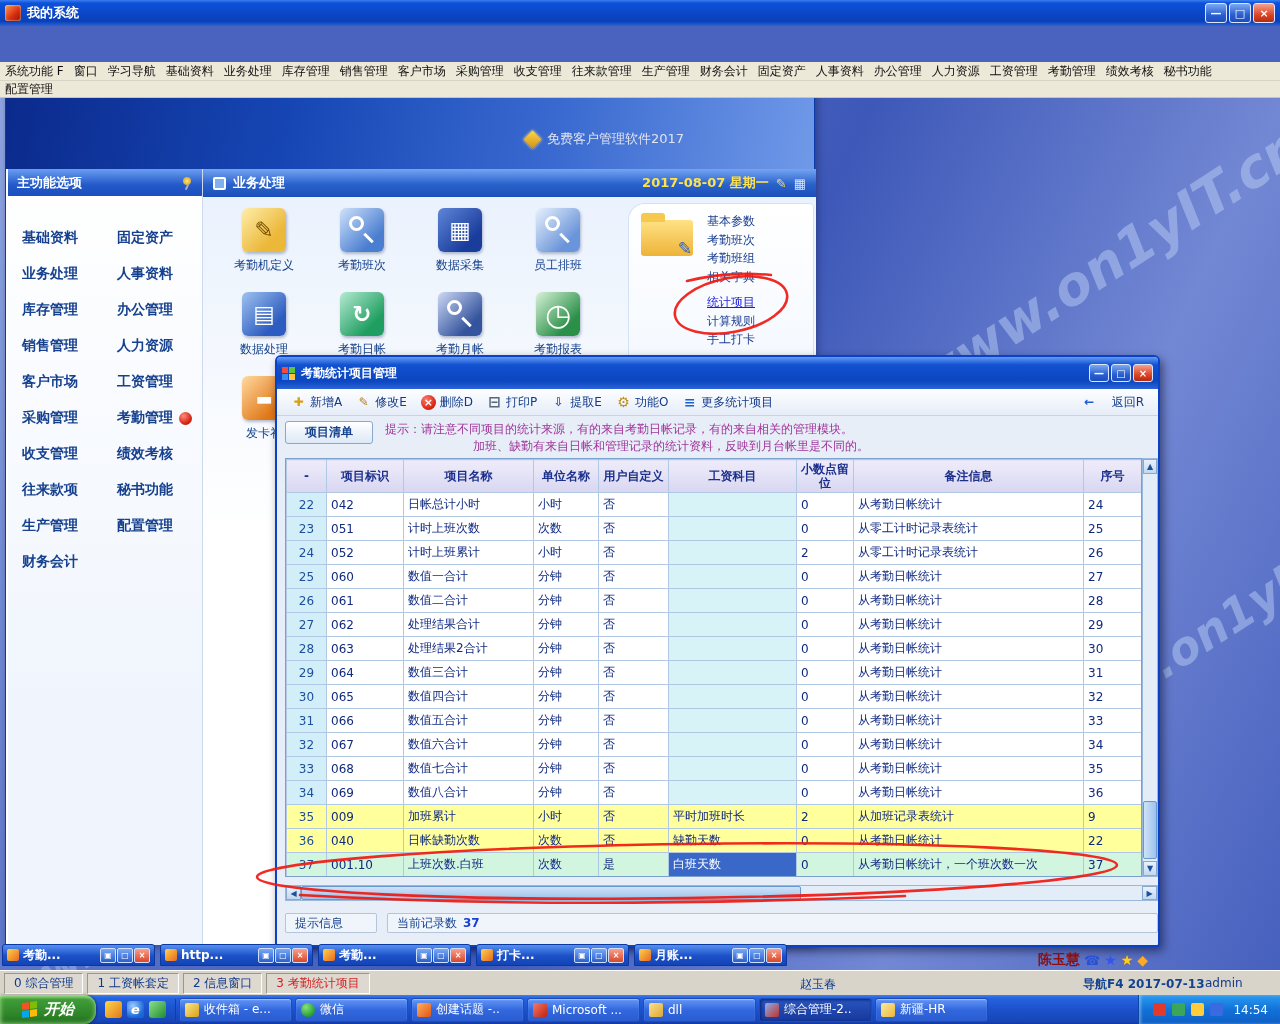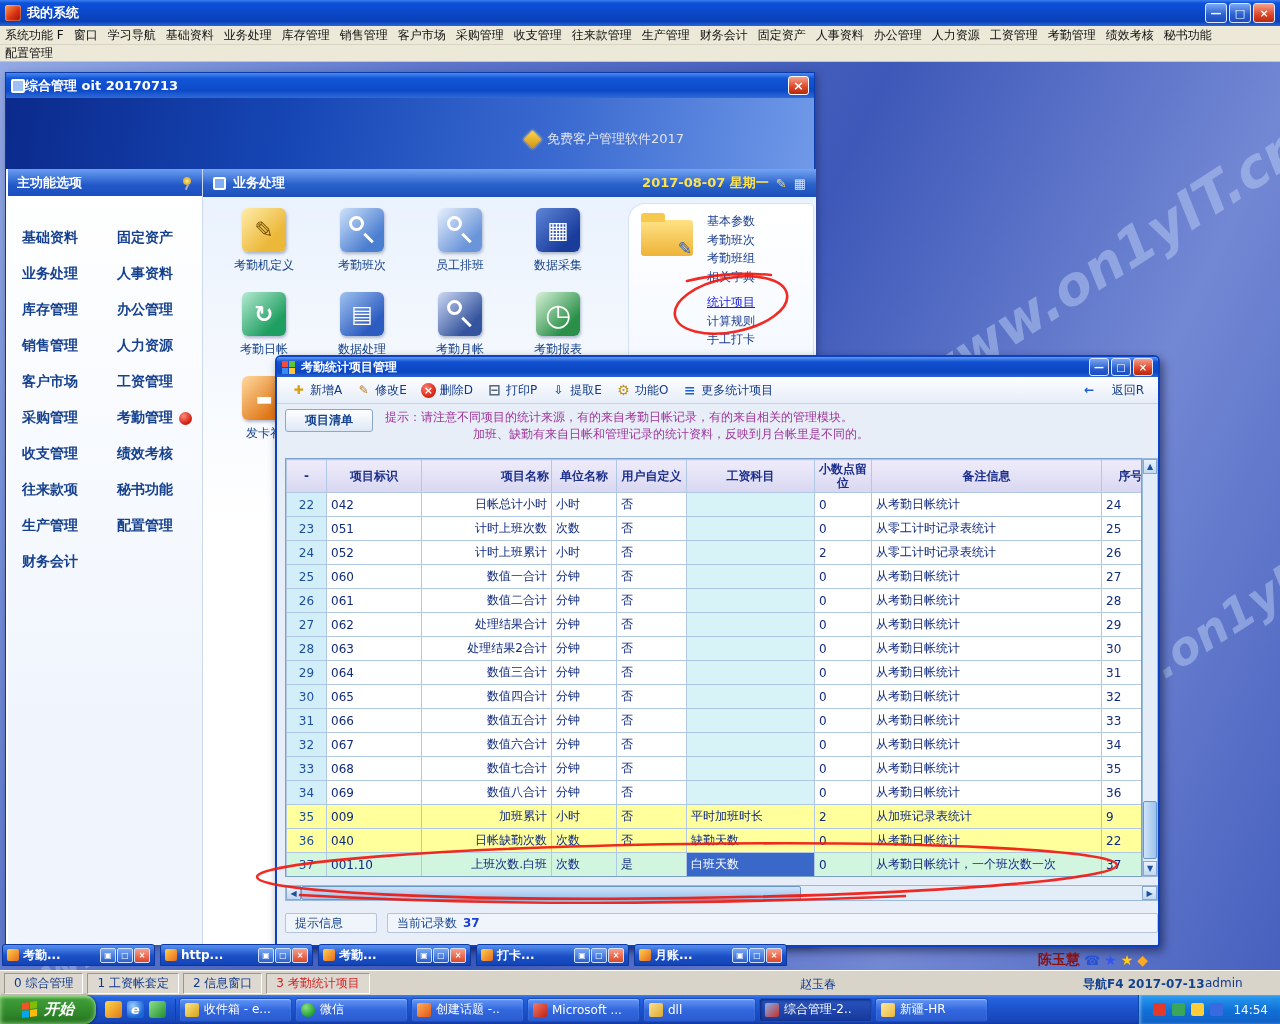--- a/index.html
+++ b/index.html
@@ -11,21 +11,21 @@
 .titlebar{position:absolute;left:0;top:0;width:1280px;height:26px;z-index:30;
  background:linear-gradient(180deg,#3d7df0 0%,#0b52da 12%,#0b47c8 50%,#0940b8 82%,#2a66d8 100%);
  display:flex;align-items:center;gap:6px;color:#fff;font-weight:bold;font-size:13px;padding:0 5px;}
 .app-ico{width:16px;height:16px;border-radius:3px;background:linear-gradient(135deg,#ff9b4a,#d62d12 60%,#8c1404);box-shadow:inset 0 0 2px #ffd;}
 .winbtns{margin-left:auto;display:flex;gap:2px;}
 .wbtn{width:22px;height:20px;border:1px solid #dce6ff;border-radius:3px;color:#fff;font-size:11px;font-weight:bold;
  display:flex;align-items:center;justify-content:center;background:linear-gradient(180deg,#79a8f2,#2a5fd0 60%,#1b4cc0);}
 .wbtn.close{background:linear-gradient(180deg,#f6a08c,#dd4527 60%,#b52a10);}
 
 
-.menubar{position:absolute;left:0;width:1280px;background:#ECE9D8;display:flex;align-items:center;color:#101010;z-index:30;}
+.menubar{position:absolute;left:0;width:1280px;background:#ECE9D8;display:flex;align-items:center;color:#101010;z-index:30;margin-top:36px;}
 .menubar.r1{top:26px;height:19px;border-bottom:1px solid #d8d5c6;}
 .menubar.r2{top:45px;height:17px;border-bottom:1px solid #c9c6b6;}
 .menu-item{padding:0 5px;white-space:nowrap;}
 
 
 .desktop{position:absolute;left:0;top:62px;width:1280px;height:933px;overflow:hidden;
  background:linear-gradient(115deg,#93aae6 0%,#5e77cc 25%,#3d58b8 52%,#7388d4 76%,#455fbd 100%);}
 .wm{position:absolute;color:#b9cdf4;opacity:.5;font-weight:bold;font-style:italic;white-space:nowrap;pointer-events:none;}
 .wm1{left:880px;top:170px;font-size:54px;transform:rotate(-33deg);}
 .wm2{left:1020px;top:540px;font-size:46px;transform:rotate(-33deg);}
@@ -92,21 +92,21 @@
 .folder{position:absolute;left:12px;top:16px;width:52px;height:36px;border-radius:3px;background:linear-gradient(180deg,#ffe285,#eeb338);}
 .folder::before{content:"";position:absolute;top:-7px;left:0;width:24px;height:9px;border-radius:3px 3px 0 0;background:#f6c84e;}
 .folder::after{content:"✎";position:absolute;right:1px;bottom:-2px;color:#2a62cc;font-size:17px;}
 .rlinks{position:absolute;left:78px;top:8px;display:flex;flex-direction:column;}
 .rlink{font-size:12px;color:#1c3f8e;line-height:18.5px;white-space:nowrap;}
 .rlink:nth-of-type(5){color:#1d1dd8;text-decoration:underline;margin-top:7px;}
 
 
 .dialog{position:absolute;left:275px;top:293px;width:885px;height:592px;z-index:5;
  border:2px solid #0842c8;border-radius:6px 6px 3px 3px;background:#E7EEF8;box-shadow:3px 4px 10px rgba(0,0,25,.5);}
-.dlg-title{height:20px;border-radius:4px 4px 0 0;display:flex;align-items:center;gap:6px;color:#fff;font-weight:bold;font-size:12px;padding:0 5px;
+.dlg-title{height:32px;border-radius:4px 4px 0 0;display:flex;align-items:center;gap:6px;color:#fff;font-weight:bold;font-size:12px;padding:0 5px;
  background:linear-gradient(180deg,#639bf4 0%,#1150d0 25%,#0c46c0 75%,#2a64d8 100%);}
 .dlg-ico{width:13px;height:13px;display:grid;grid-template-columns:6px 6px;grid-template-rows:6px 6px;gap:1px;}
 .dlg-ico i:nth-child(1){background:#f24d3a;}.dlg-ico i:nth-child(2){background:#62c33a;}
 .dlg-ico i:nth-child(3){background:#3a8af2;}.dlg-ico i:nth-child(4){background:#ffc63a;}
 .dlg-btns{margin-left:auto;display:flex;gap:2px;}
 .dbtn{width:20px;height:18px;border:1px solid #dce6ff;border-radius:3px;color:#fff;font-size:10px;font-weight:bold;display:flex;align-items:center;justify-content:center;background:linear-gradient(180deg,#79a8f2,#2a5fd0 60%,#1b4cc0);}
 .dbtn.close{background:linear-gradient(180deg,#f6a08c,#dd4527 60%,#b52a10);}
 .dlg-toolbar{height:27px;display:flex;align-items:center;padding:0 8px;gap:2px;font-size:12px;color:#123a8a;
  background:linear-gradient(180deg,#fdfeff,#e6edf8);border-bottom:1px solid #c6d3e8;}
 .tb-btn{display:flex;align-items:center;gap:4px;padding:2px 6px;white-space:nowrap;}
@@ -126,21 +126,21 @@
  display:flex;align-items:center;justify-content:center;font-weight:bold;color:#14428e;font-size:12px;}
 .hints{font-size:12px;color:#a0359a;line-height:17px;white-space:nowrap;}
 .hints .h2{padding-left:88px;}
 
 .tbl-wrap{position:absolute;left:8px;top:101px;width:857px;height:419px;border:1px solid #7aa0cc;background:#fff;overflow:hidden;}
 table{border-collapse:collapse;table-layout:fixed;width:855px;font-size:12px;}
 th,td{border:1px solid #b0c8e4;overflow:hidden;white-space:nowrap;padding:0 4px;}
 th{background:linear-gradient(180deg,#eeecfa,#d9d7f1);color:#1c2f8c;font-weight:bold;height:33px;white-space:normal;line-height:14px;padding:0 2px;}
 td{height:24px;color:#102a80;background:#fff;}
 td.c0{background:#d2eef8;text-align:center;color:#1c4f9c;}
-.c0{width:40px;}.c1{width:95px;}.c2{width:130px;text-align:right;}.c3{width:65px;}.c4{width:70px;}.c5{width:128px;}.c6{width:57px;}.c7{width:230px;}.c8{width:58px;}
+.c0{width:40px;}.c1{width:77px;}.c2{width:130px;}.c3{width:65px;}.c4{width:70px;}.c5{width:128px;}.c6{width:57px;}.c7{width:230px;}.c8{width:58px;}
 tr[data-style=""] td.c5:empty{background:#d8f3f7;}
 tr[data-style="yellow"] td{background:#ffff9c;}
 tr[data-style="green"] td{background:#d2f5df;}
 td[data-sel="selected"]{background:#3a68c8 !important;color:#fff !important;}
 
 .vscroll{position:absolute;left:865px;top:101px;width:16px;height:419px;background:#e2edf8;border:1px solid #9ab8da;display:flex;flex-direction:column;align-items:center;}
 .sarrow{width:14px;height:15px;background:linear-gradient(180deg,#eaf2fc,#c2d8f0);border:1px solid #88a8d0;color:#1c4f9c;font-size:8px;display:flex;align-items:center;justify-content:center;flex:none;}
 .vthumb{width:14px;height:58px;background:linear-gradient(90deg,#cfe2f8,#9cc2ec);border:1px solid #6898d0;border-radius:2px;margin-top:auto;margin-bottom:2px;}
 .hscroll{position:absolute;left:8px;top:528px;width:873px;height:16px;background:#e2edf8;border:1px solid #9ab8da;display:flex;align-items:center;}
 .hscroll .sarrow{width:15px;height:14px;}
@@ -323,39 +323,39 @@
             </div>
 
             <div class="tile">
               <div class="ic" data-ic="mag-doc">
                 <span class="mg"></span>
               </div>
               <div class="tile-label">考勤班次</div>
             </div>
 
             <div class="tile">
+              <div class="ic" data-ic="grid-blue"></div>
+              <div class="tile-label">数据采集</div>
+            </div>
+
+            <div class="tile">
               <div class="ic" data-ic="mag">
                 <span class="mg"></span>
               </div>
               <div class="tile-label">员工排班</div>
             </div>
 
             <div class="tile">
-              <div class="ic" data-ic="grid-blue"></div>
-              <div class="tile-label">数据采集</div>
+              <div class="ic" data-ic="doc-blue"></div>
+              <div class="tile-label">数据处理</div>
             </div>
 
             <div class="tile">
               <div class="ic" data-ic="doc-refresh"></div>
               <div class="tile-label">考勤日帐</div>
-            </div>
-
-            <div class="tile">
-              <div class="ic" data-ic="doc-blue"></div>
-              <div class="tile-label">数据处理</div>
             </div>
 
             <div class="tile">
               <div class="ic" data-ic="mag-chart">
                 <span class="mg"></span>
               </div>
               <div class="tile-label">考勤月帐</div>
             </div>
 
             <div class="tile">

